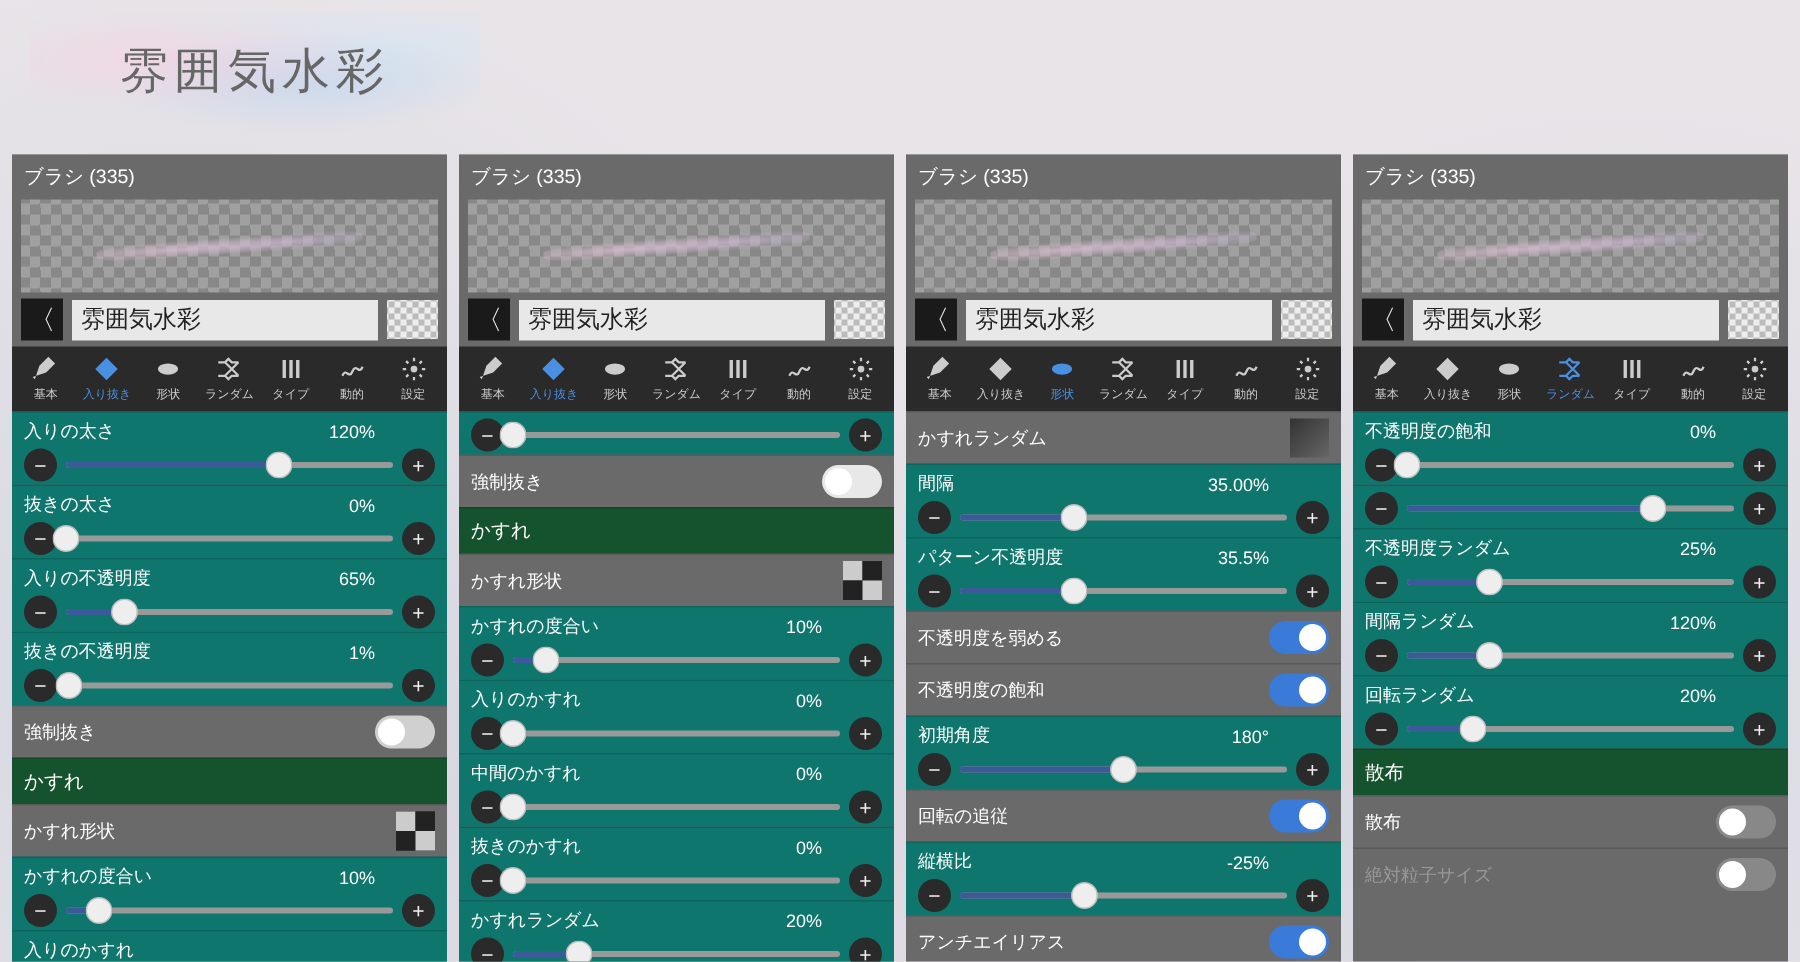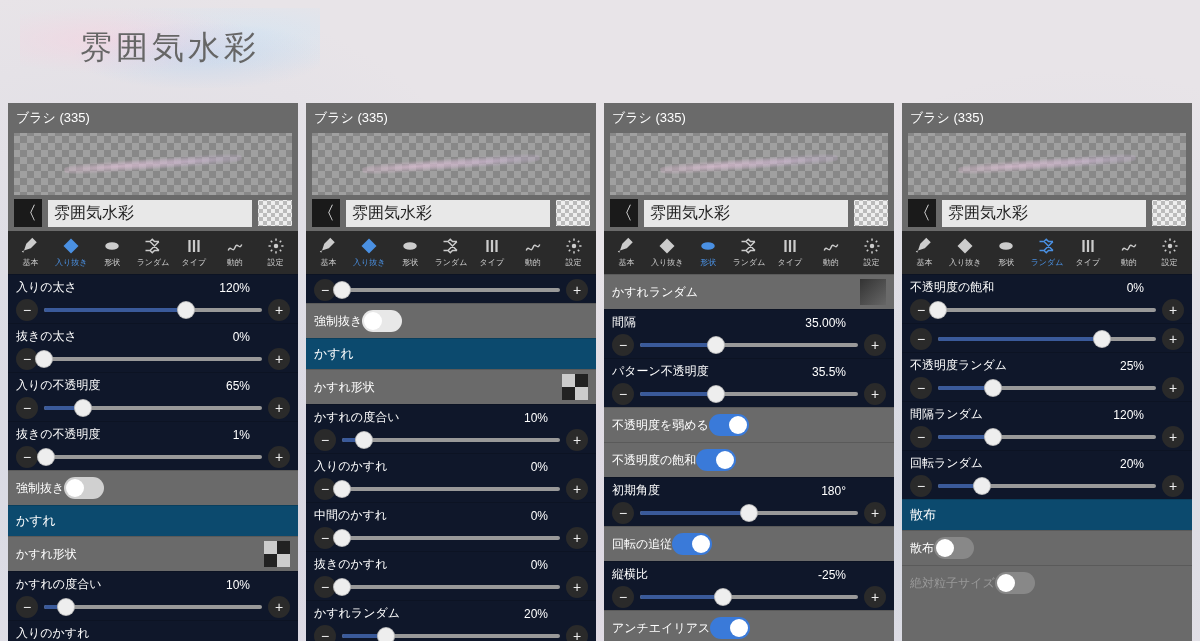--- a/index.html
+++ b/index.html
@@ -110,24 +110,24 @@
     color:#ccc;
     font-size:8px;
     cursor:pointer;
   }
   .tab.active { color:#4a90e2; }
   .tab svg, .tab .ticon { width:18px;height:18px; }
   .rows { }
   .row {
     border-top:1px solid rgba(0,0,0,0.15);
     padding:4px 8px 2px;
-    background:#0f172a;
+    background:#0f766e;
   }
   .row.section {
-    background:#0c4a6e;
+    background:#14532d;
     padding:6px 8px;
     font-size:13px;
   }
   .row-head {
     display:flex;justify-content:space-between;
     margin-bottom:3px;
     align-items: center;
   }
   .row-head .label { font-size:12px;}
   .row-head .val { font-size:12px; margin-right: 40px;}
@@ -146,21 +146,21 @@
     position:relative;
   }
   .track-bg{position:absolute;inset:0;background:#999;border-radius:2px;}
   .track-fill{position:absolute;left:0;top:0;bottom:0;background:#3a5a9a;border-radius:2px;}
   .thumb{
     position:absolute;top:50%;transform:translate(-50%,-50%);
     width:18px;height:18px;border-radius:50%;
     background:#eee;border:1px solid rgba(0,0,0,0.2);
   }
   .toggle-row {
-    display:flex;justify-content:flex-start;align-items:center;
+    display:flex;justify-content:space-between;align-items:center;
     padding:6px 8px;
     border-top:1px solid rgba(0,0,0,0.15);
   }
   .toggle {
     width:40px;height:22px;border-radius:11px;
     position:relative;
   }
   .toggle.off{background:#d0d0d0;}
   .toggle.on{background:#3a7ad9;}
   .toggle.off.dim{background:#888;}

